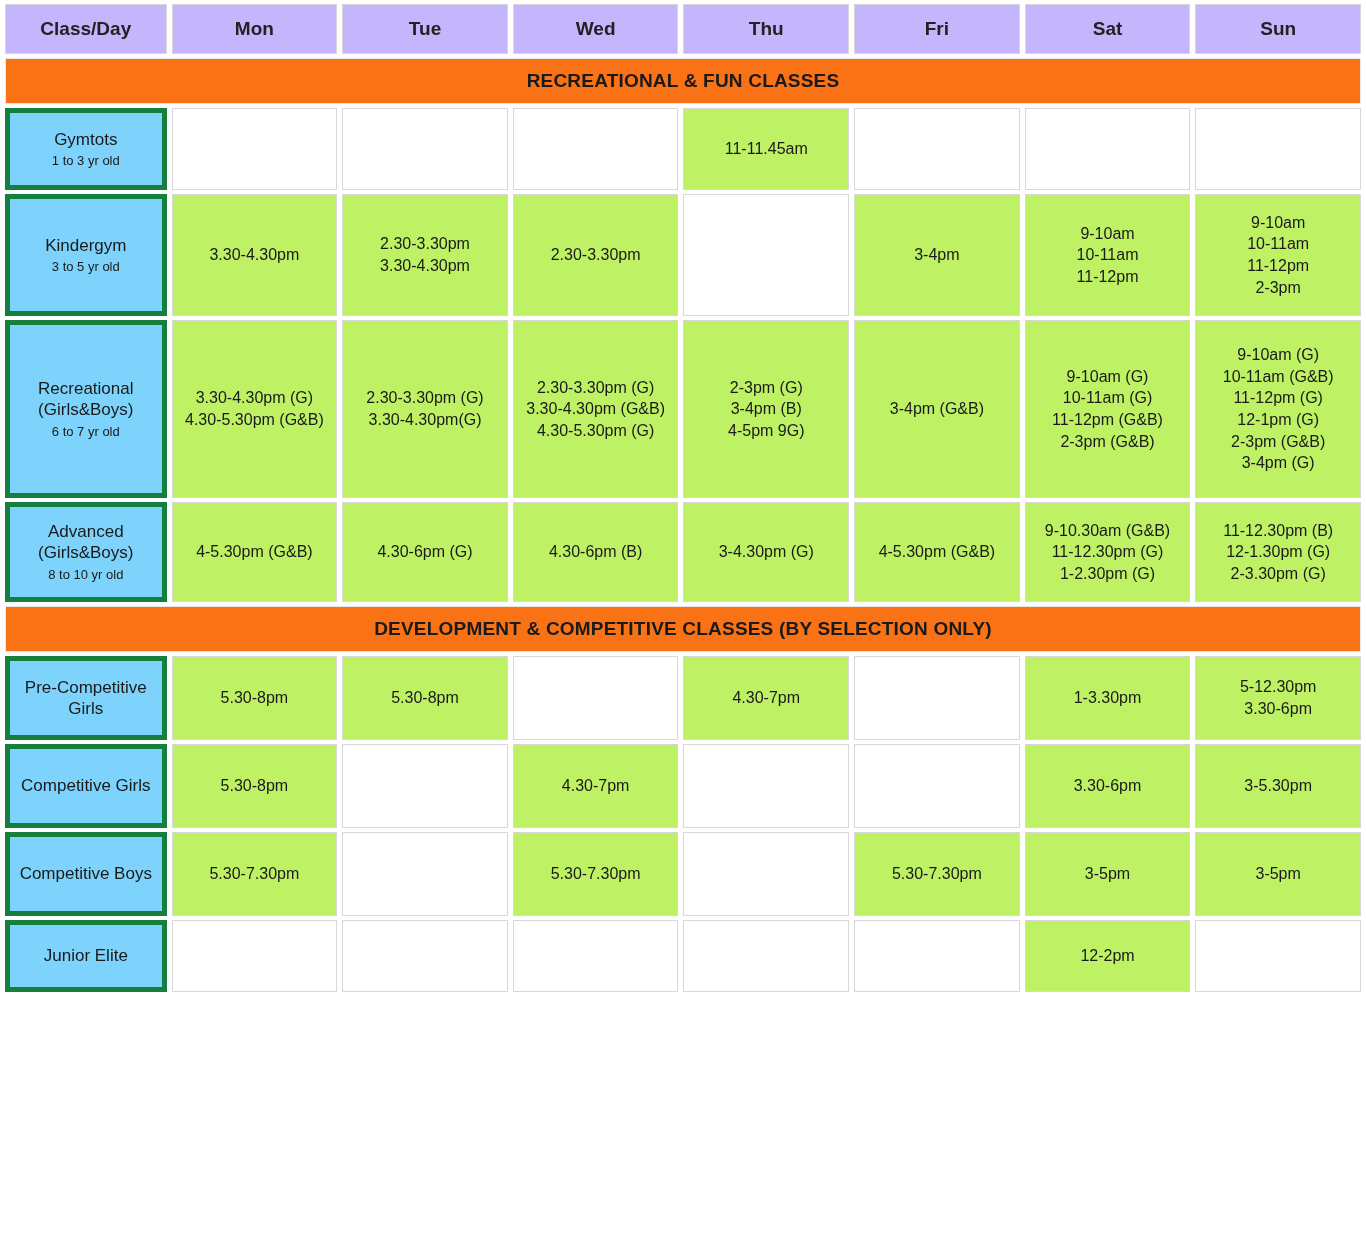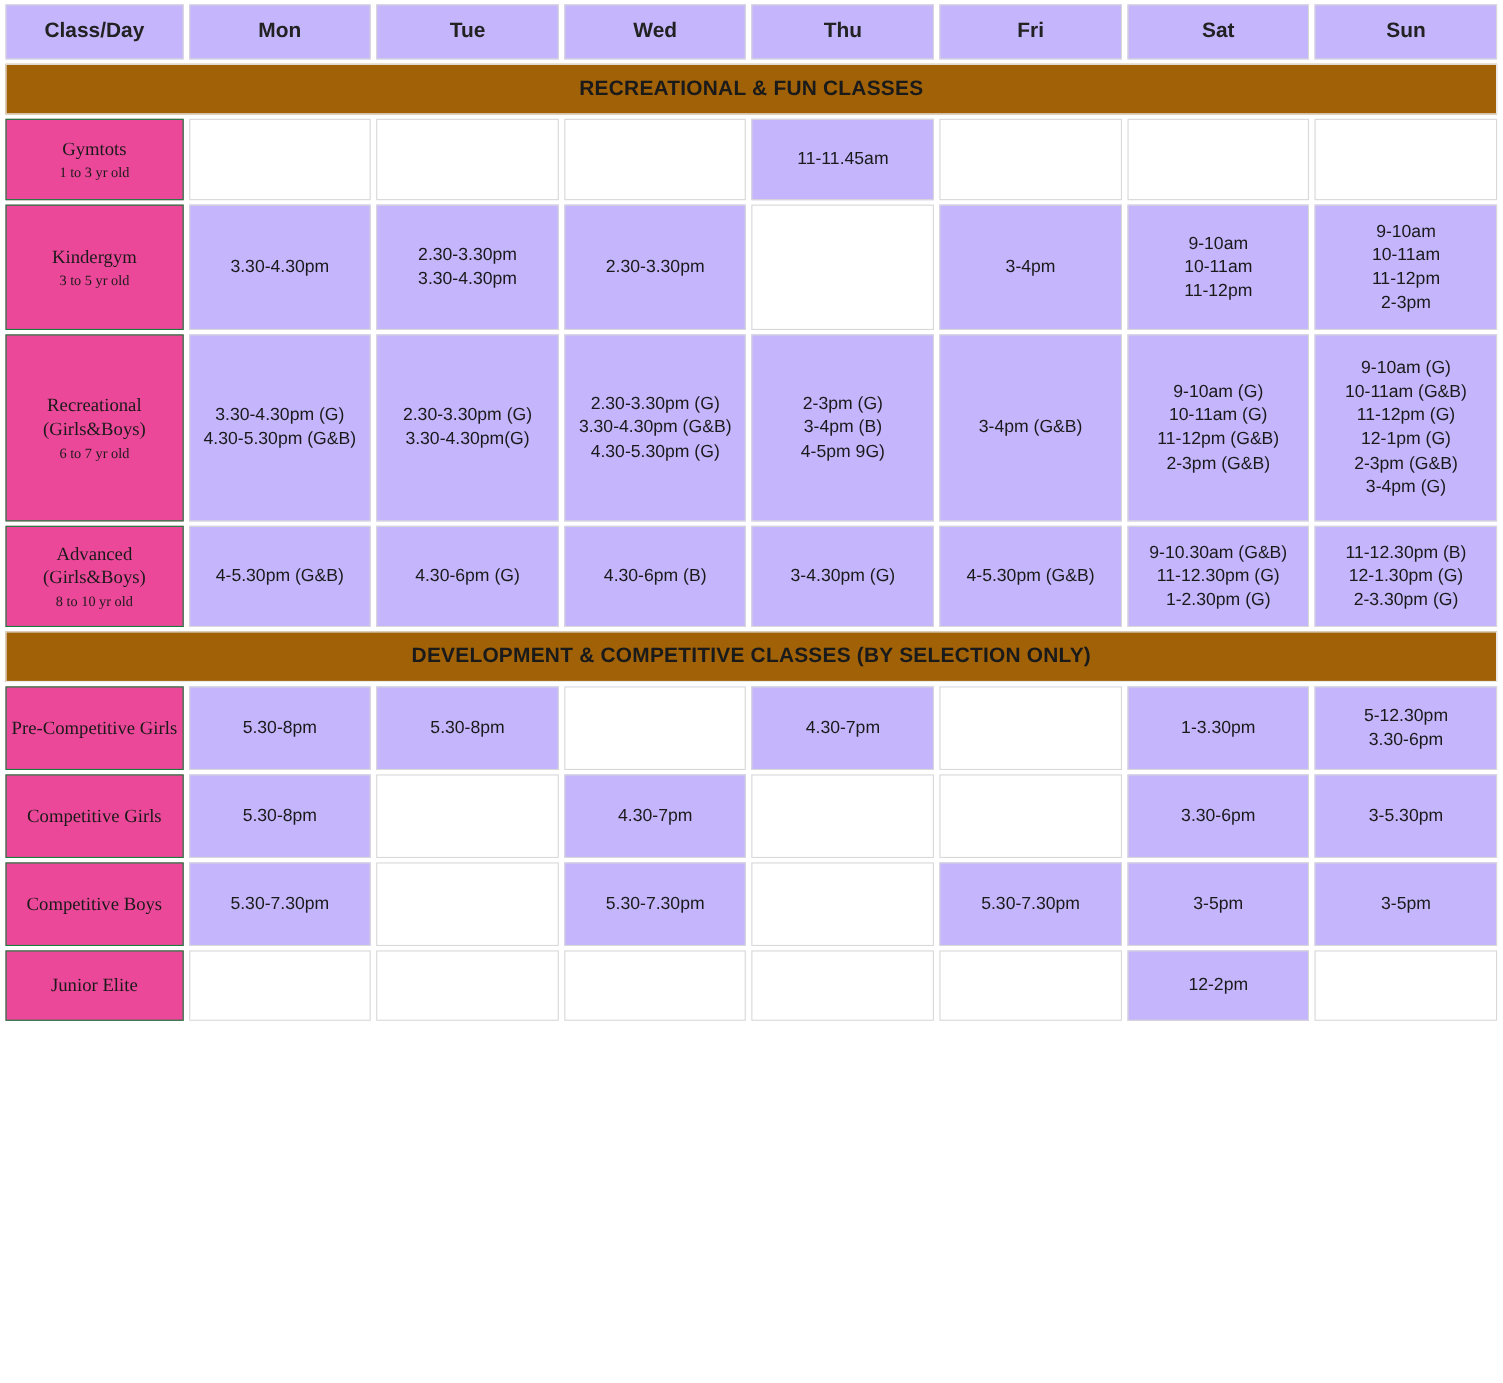--- a/index.html
+++ b/index.html
@@ -30,53 +30,52 @@
   .hdr {
     background: #c4b5fd;
     border: 1px solid #d8d8d8;
     color: #222;
     font-size: 19px;
     font-weight: bold;
     height: 48px;
     line-height: 48px;
   }
   .section-banner {
-    background: #a16207;
+    background: #f97316;
     border: 1px solid #e8e8e8;
     color: #1a1a1a;
     font-size: 19px;
     font-weight: bold;
     height: 44px;
     letter-spacing: 0.2px;
   }
   .rowlabel {
-    background: #ec4899;
-    border: 1px solid #15803d;
+    background: #7dd3fc;
+    border: 5px solid #15803d;
     color: #1a1a1a;
     font-size: 17px;
     line-height: 1.25;
     padding: 6px 4px;
-    font-family: Liberation Serif, serif;
   }
   .rowlabel .sub {
     display: block;
     font-size: 13px;
     margin-top: 3px;
     color: #1a1a1a;
   }
   .slot {
     background: #ffffff;
     border: 1px solid #d8d8d8;
     color: #1a1a1a;
     font-size: 16px;
     line-height: 1.35;
     padding: 8px 4px;
   }
   .slot.filled {
-    background: #c4b5fd;
+    background: #bef264;
   }
   .slot .line { display: block; }
 
   
   tr.r-gymtots td { height: 72px; }
   tr.r-kinder td { height: 112px; }
   tr.r-rec td { height: 168px; }
   tr.r-adv td { height: 90px; }
   tr.r-inter td { height: 58px; }
   tr.r-tumb td { height: 44px; }

